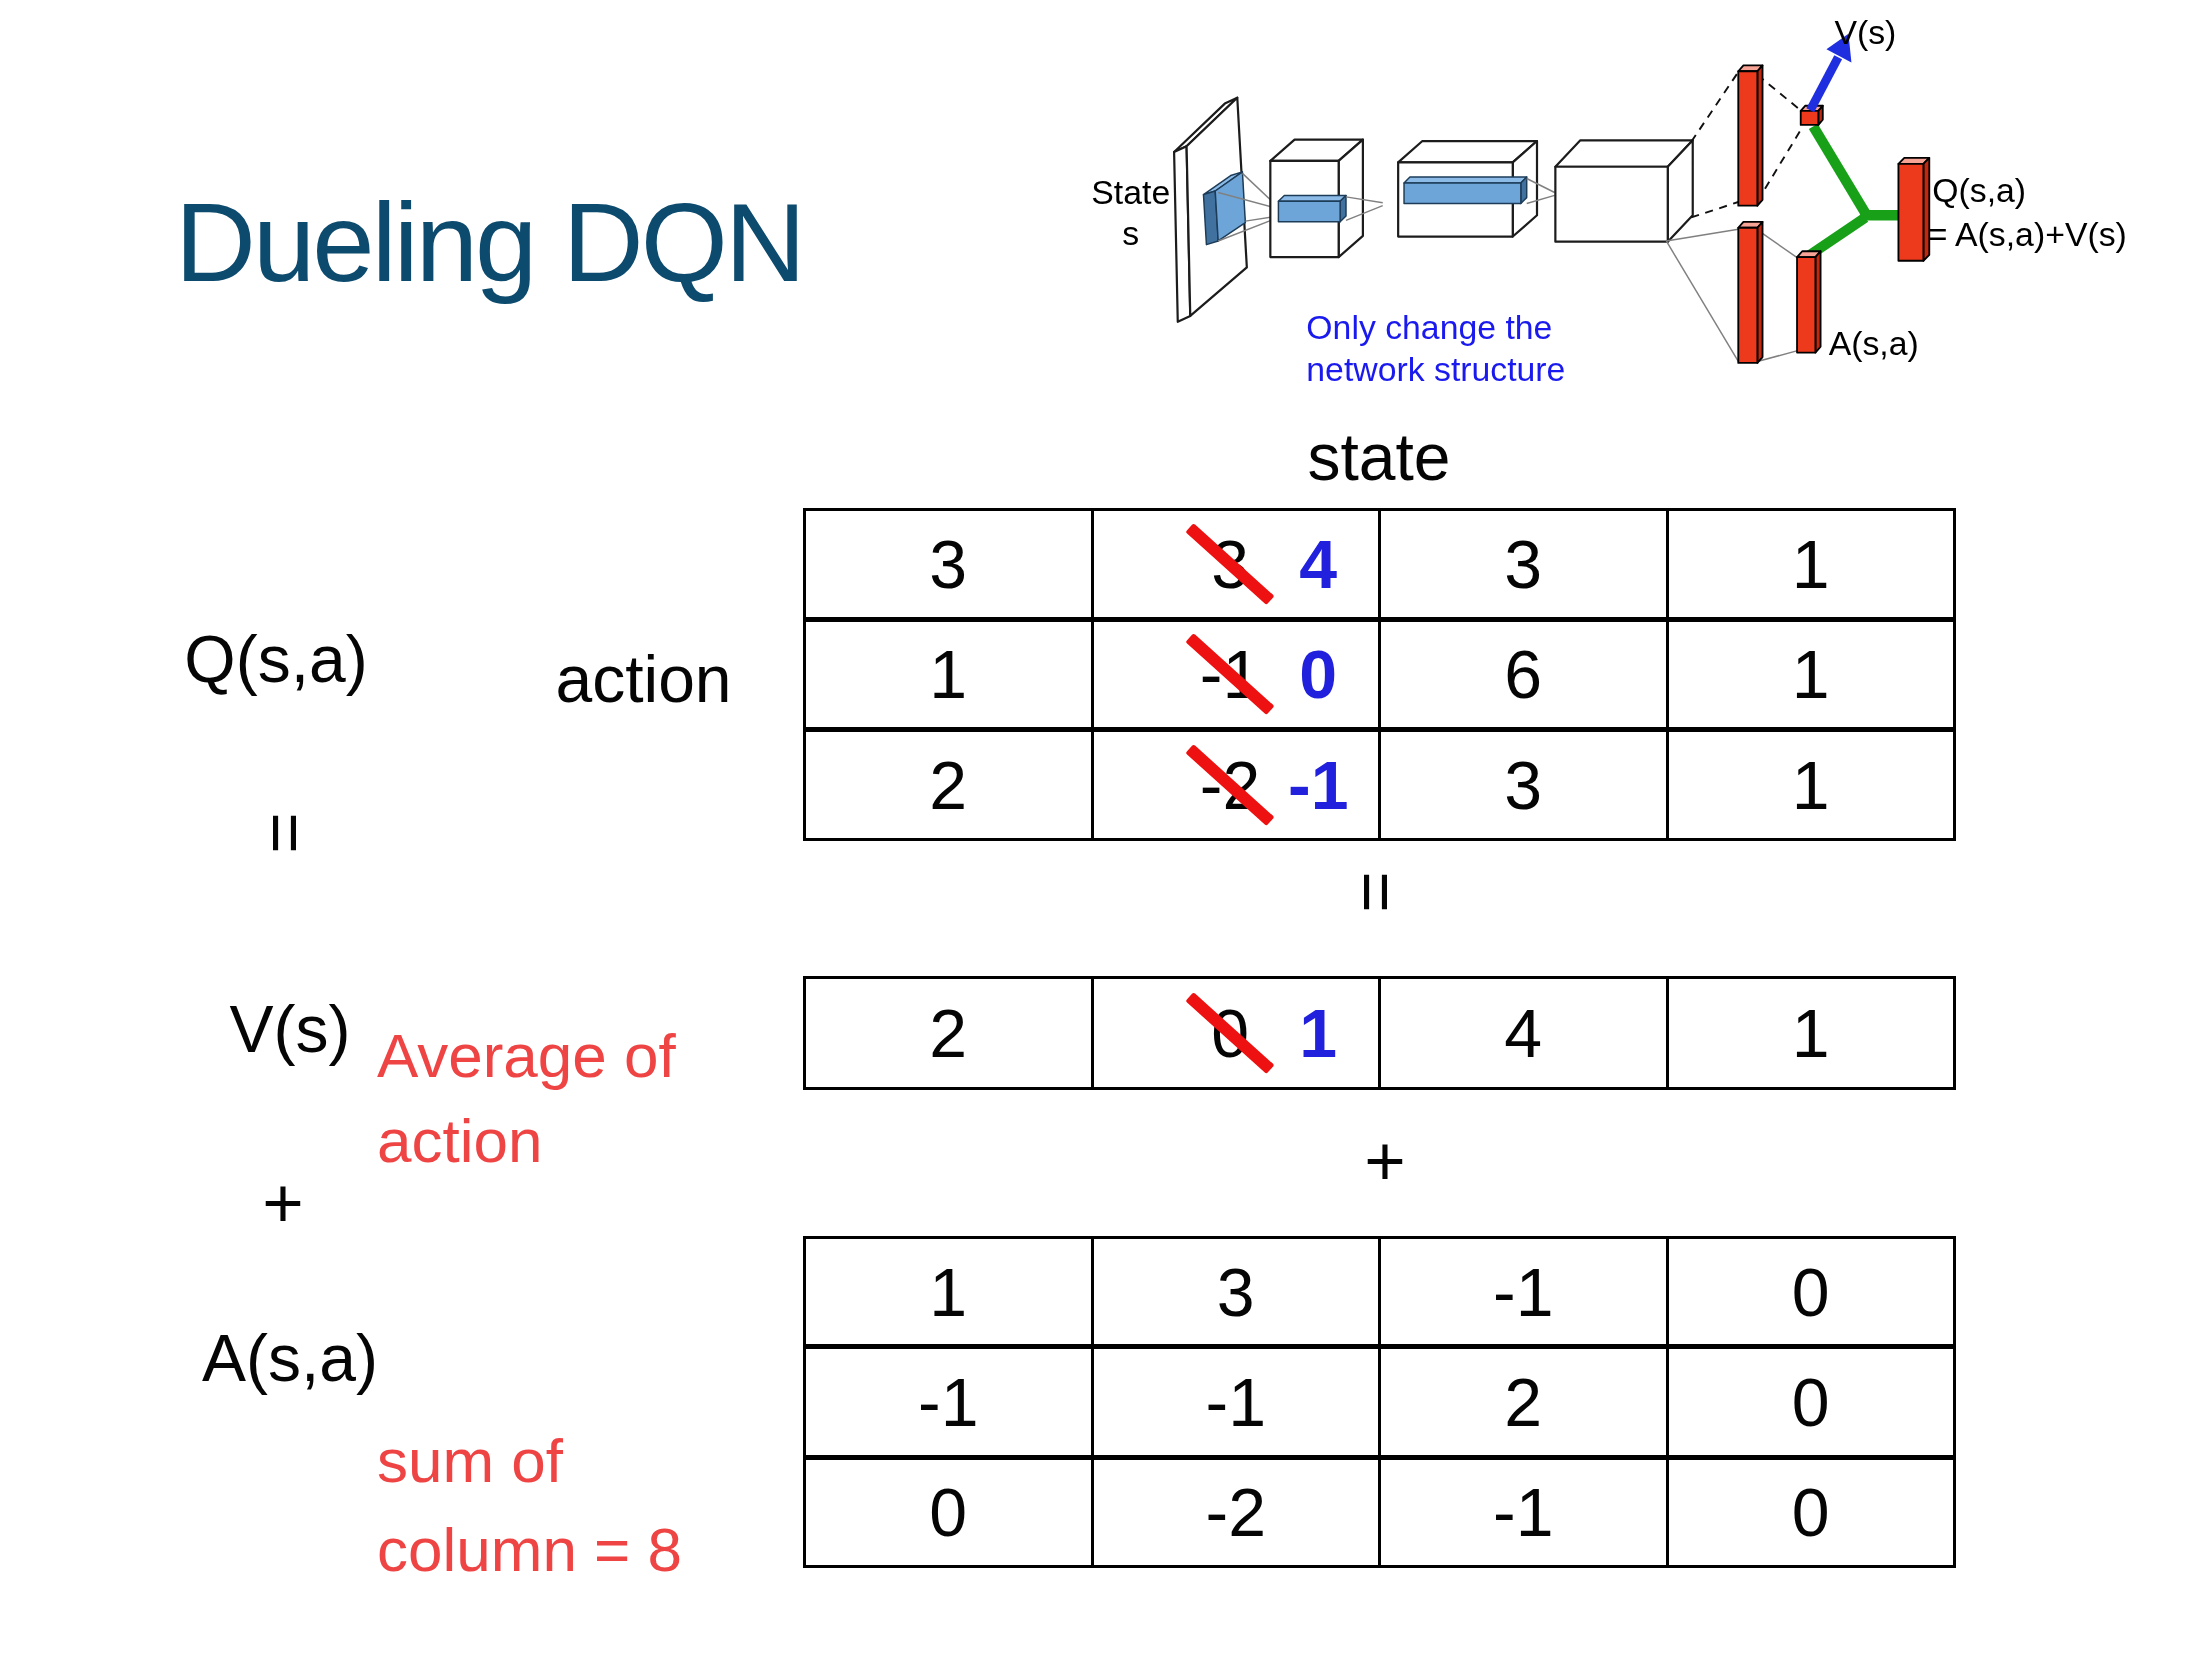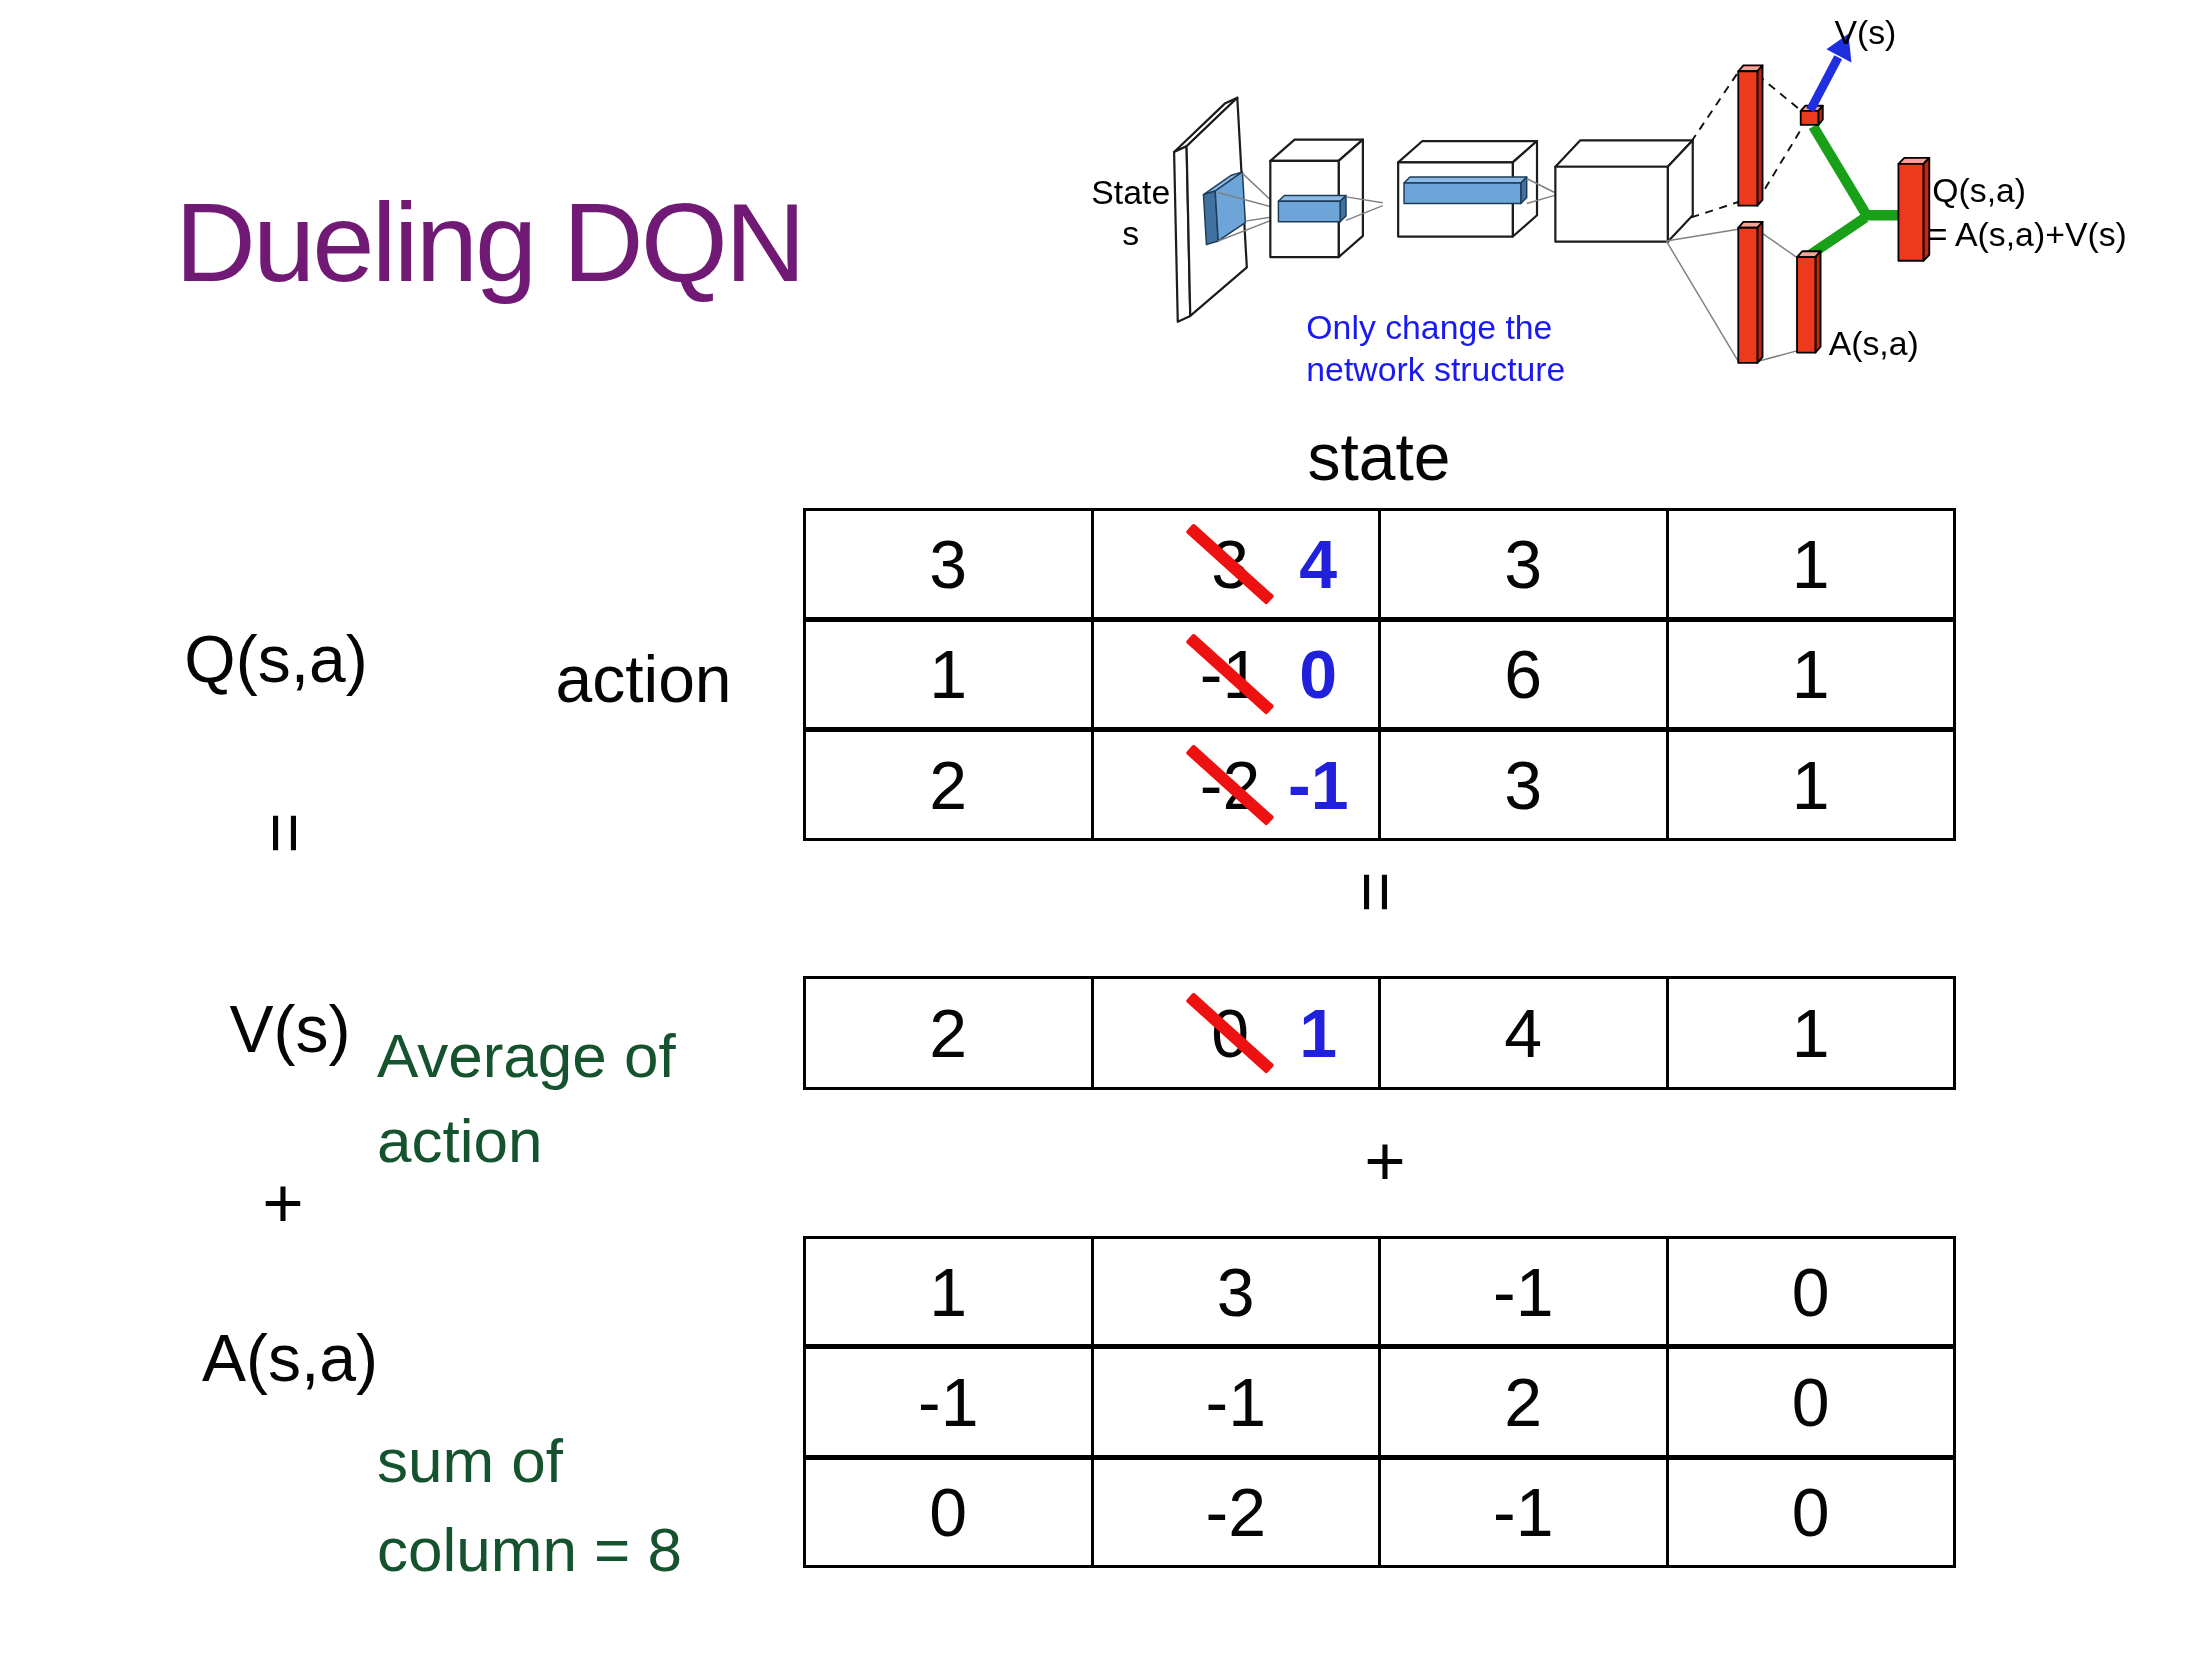--- a/index.html
+++ b/index.html
@@ -2,26 +2,26 @@
 <html style="font-size:11.8px"><head>
 <meta charset="utf-8">
 <style>
   html,body{margin:0;padding:0;}
   body{
     width:2205px;height:1654px;background:#ffffff;position:relative;overflow:hidden;
     font-family:"Liberation Sans", sans-serif;color:#0a0a0a;
   }
   .abs{position:absolute;white-space:nowrap;}
   .ctr{transform:translate(-50%,-50%);}
-  #title{left:175px;top:178px;font-size:112px;font-weight:400;letter-spacing:-2.9px;color:#701a75;}
+  #title{left:175px;top:178px;font-size:112px;font-weight:400;letter-spacing:-2.9px;color:#0c4a6e;}
   .hdr{font-size:66px;color:#050505;}
   .sidelbl{font-size:66px;color:#050505;}
   .op{font-size:71px;color:#050505;}
   .op-rot{transform:translate(-50%,-50%) rotate(90deg);}
-  .note{font-size:62px;color:#14532d;}
+  .note{font-size:62px;color:#ef4444;}
   
   .mtable{position:absolute;}
   .grid{border-collapse:collapse;width:100%;height:100%;table-layout:fixed;}
   .grid td{
     border:3.7px solid #000;text-align:center;vertical-align:middle;
     font-size:68px;color:#050505;position:relative;padding:0;overflow:visible;
   }
   .grid tr + tr td{border-top-width:5.9px;}
   .old{position:absolute;left:48%;top:50%;transform:translate(-50%,-50%);}
   .new{position:absolute;left:79%;top:50%;transform:translate(-50%,-50%);color:#2020dd;font-weight:bold;}

